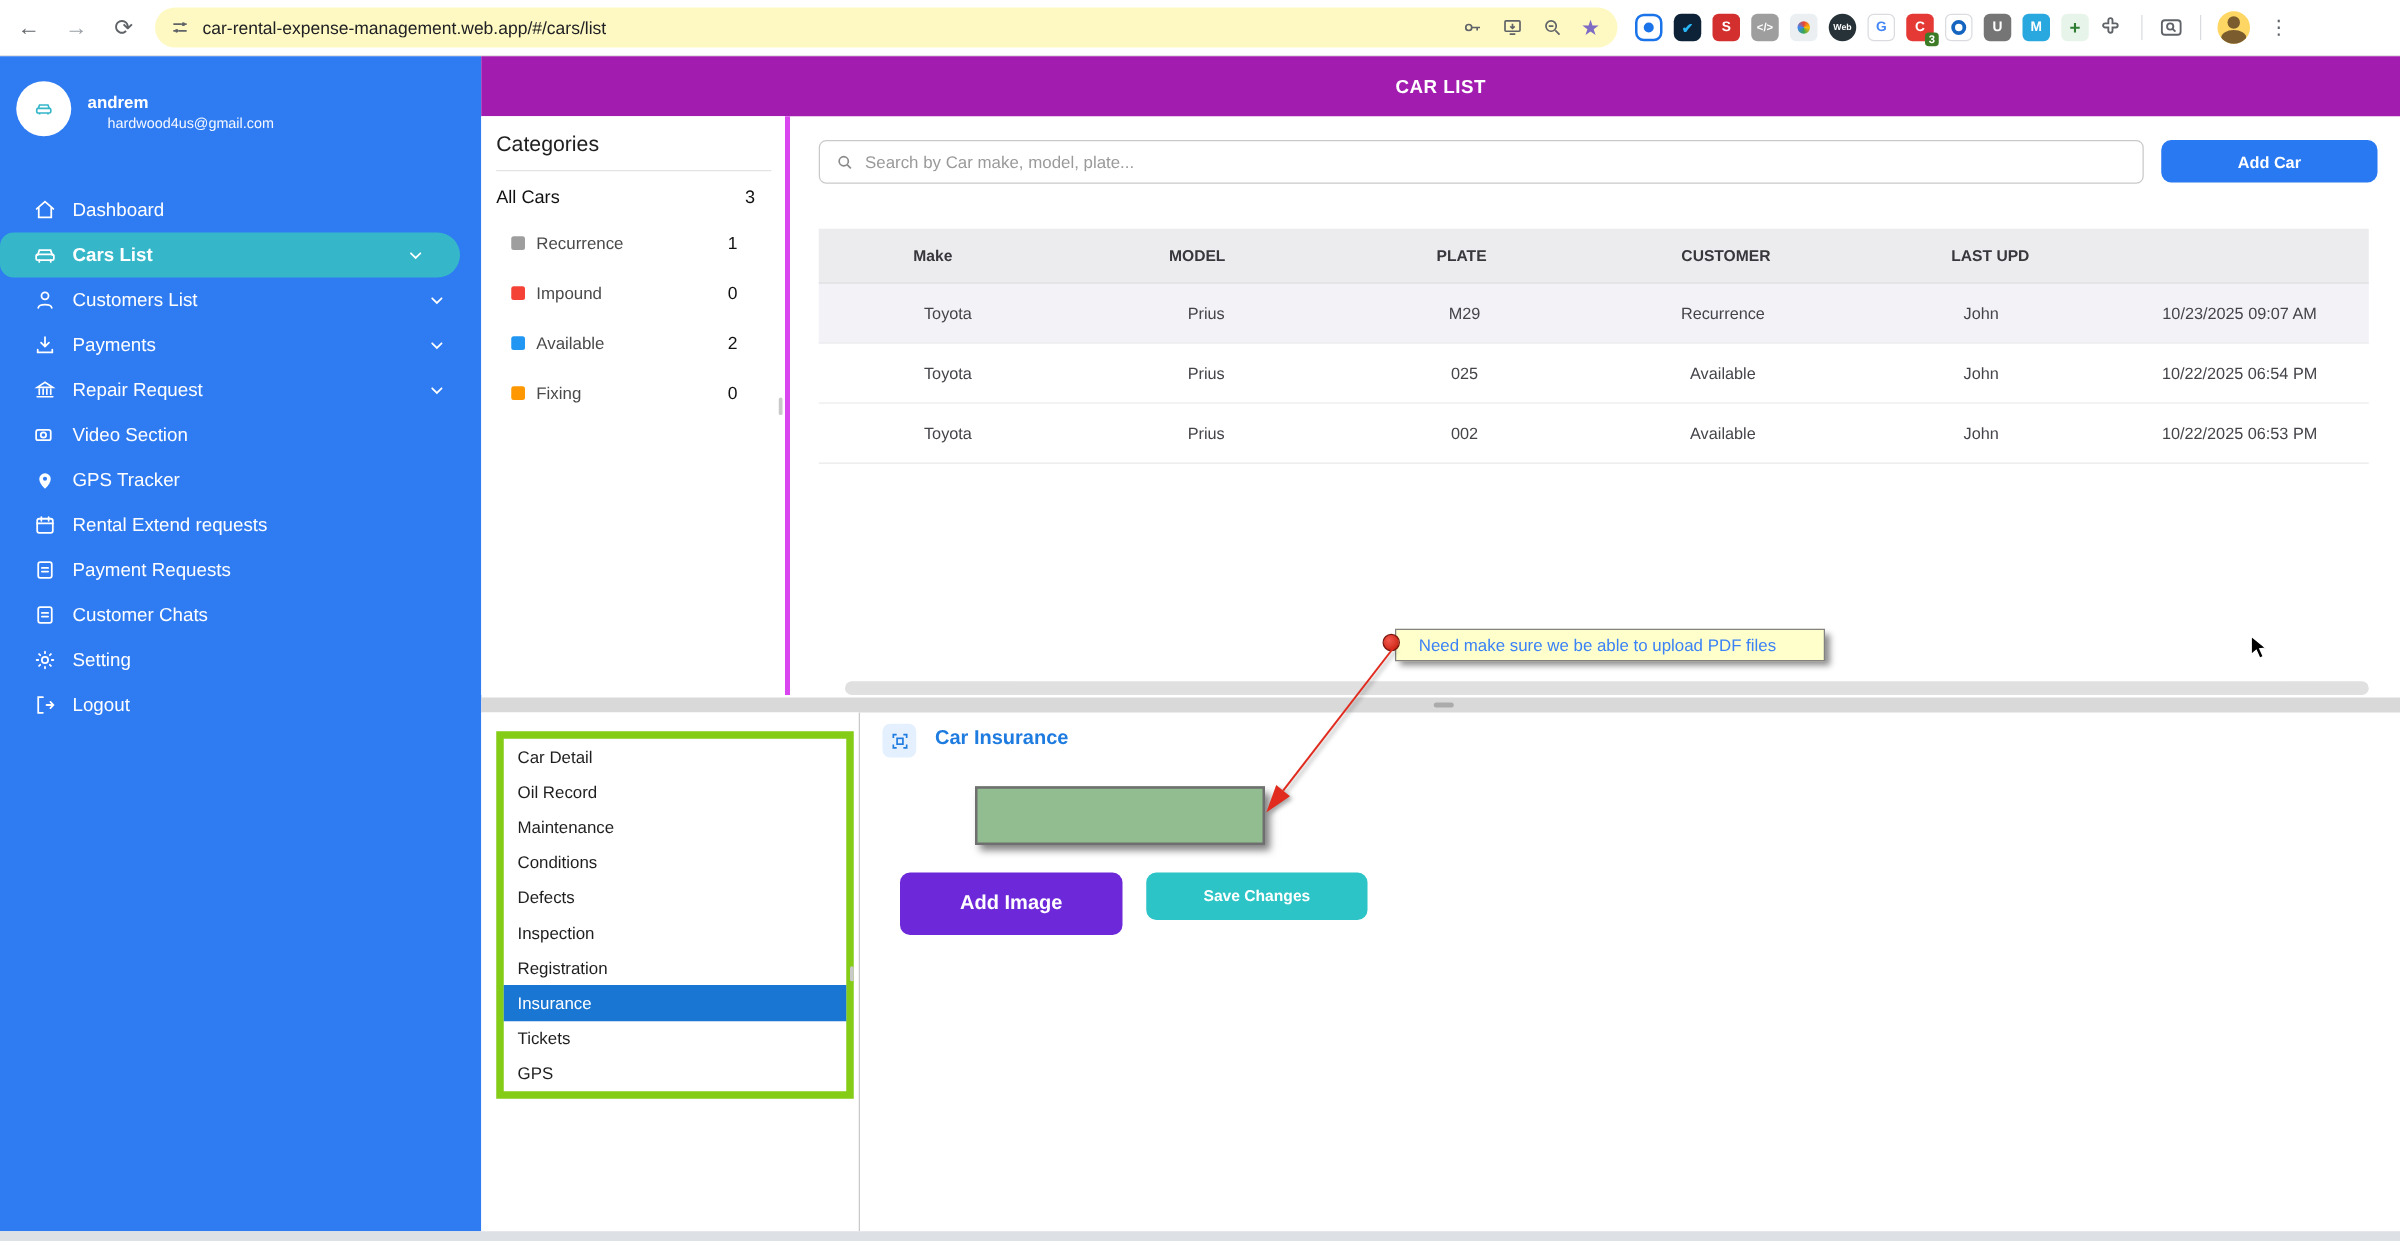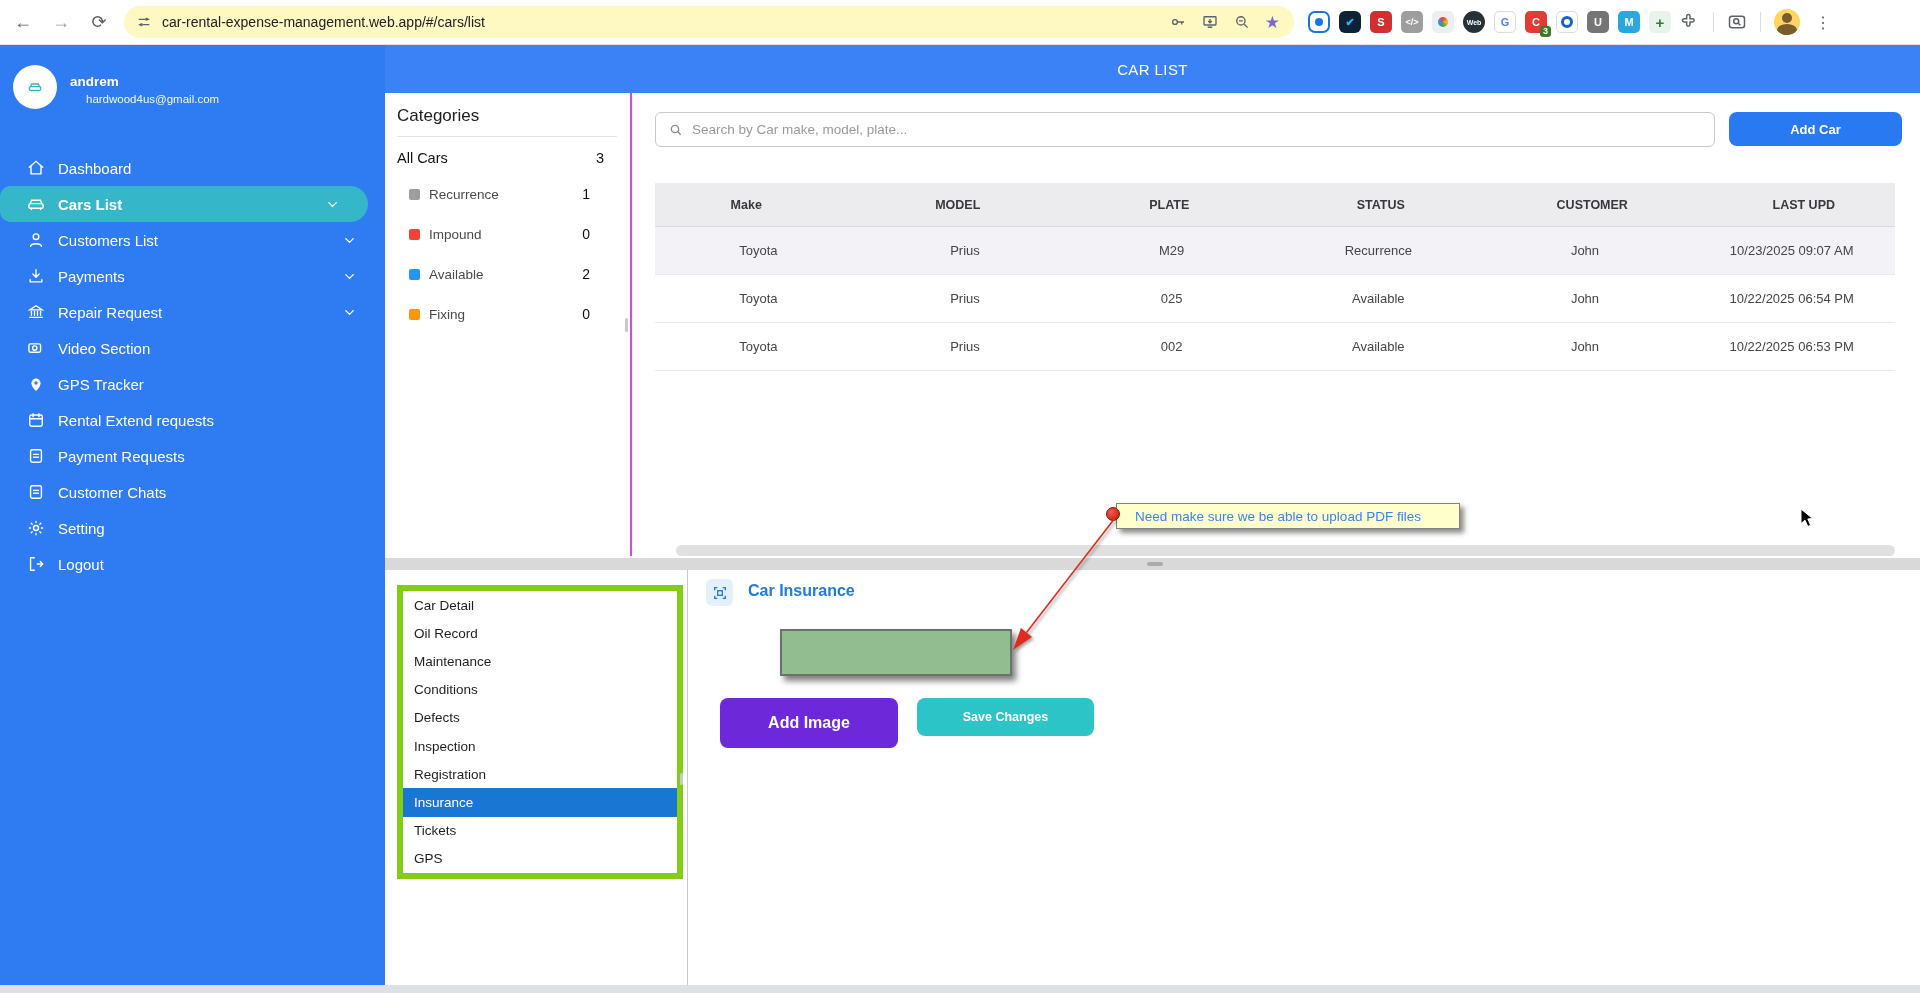--- a/index.html
+++ b/index.html
@@ -36,25 +36,25 @@
   .uemail { font-size:11.5px; margin-top:4px; opacity:.95;padding-left:16px; }
   .menu { position:absolute; left:0; top:105px; width:385px; }
   .mitem { position:relative; height:36px; display:flex; align-items:center; font-size:15px; font-weight:500; }
   .mitem .ic { width:20px; height:20px; margin-left:26px; flex:0 0 auto; }
   .mitem .lbl { margin-left:12px; }
   .mitem.active { background:#35B7C9; width:368px; border-radius:12px 20px 20px 12px; margin-left:0; }
   .mitem.active .lbl { font-weight:bold; }
   .chev { position:absolute; right:28px; width:15px; height:15px; }
 
   
-  .appheader { left:385px; top:45px; width:1535px; height:48px; background:#3b82f6; display:flex;
-               align-items:center; justify-content:center; color:#fff; font-size:15px; font-weight:normal; letter-spacing:.4px; }
-
-  
-  .categories { left:385px; top:93px; width:247px; height:463px; background:#fff; border-right:2px solid #d946ef; }
+  .appheader { left:385px; top:45px; width:1535px; height:48px; background:#a21caf; display:flex;
+               align-items:center; justify-content:center; color:#fff; font-size:15px; font-weight:bold; letter-spacing:.4px; }
+
+  
+  .categories { left:385px; top:93px; width:247px; height:463px; background:#fff; border-right:4px solid #d946ef; }
   .cat-title { position:absolute; left:12px; top:13px; font-size:17px; color:#202020; }
   .cat-div { position:absolute; left:12px; top:43px; width:220px; height:1px; background:#E4E4E4; }
   .allcars { position:absolute; left:0; top:52px; width:247px; height:26px; display:flex; align-items:center;
              font-size:14.5px; color:#111; }
   .allcars .l { margin-left:12px; font-weight:500; }
   .allcars .c { position:absolute; right:28px; font-weight:500; }
   .catrow { position:absolute; width:247px; height:26px; display:flex; align-items:center; font-size:13.5px; color:#4a4a4a; }
   .sq { width:11px; height:11px; border-radius:2px; margin-left:24px; }
   .catrow .l { margin-left:9px; }
   .catrow .c { position:absolute; right:42px; color:#111; font-size:14px; }
@@ -382,21 +382,20 @@
       </svg>
     <input type="text" placeholder="Search by Car make, model, plate..." style="">
   </div>
   <button class="abs addcar">Add Car</button>
 
   <div class="abs table">
     <div class="trow thead">
       <div class="cell">Make</div>
       <div class="cell">MODEL</div>
       <div class="cell">PLATE</div>
-      <div class="cell">STATUS</div>
       <div class="cell">CUSTOMER</div>
       <div class="cell">LAST UPD</div>
     </div>
     <div class="trow tr first">
       <div class="cell">Toyota</div>
       <div class="cell">Prius</div>
       <div class="cell">M29</div>
       <div class="cell">Recurrence</div>
       <div class="cell">John</div>
       <div class="cell">10/23/2025 09:07 AM</div>

